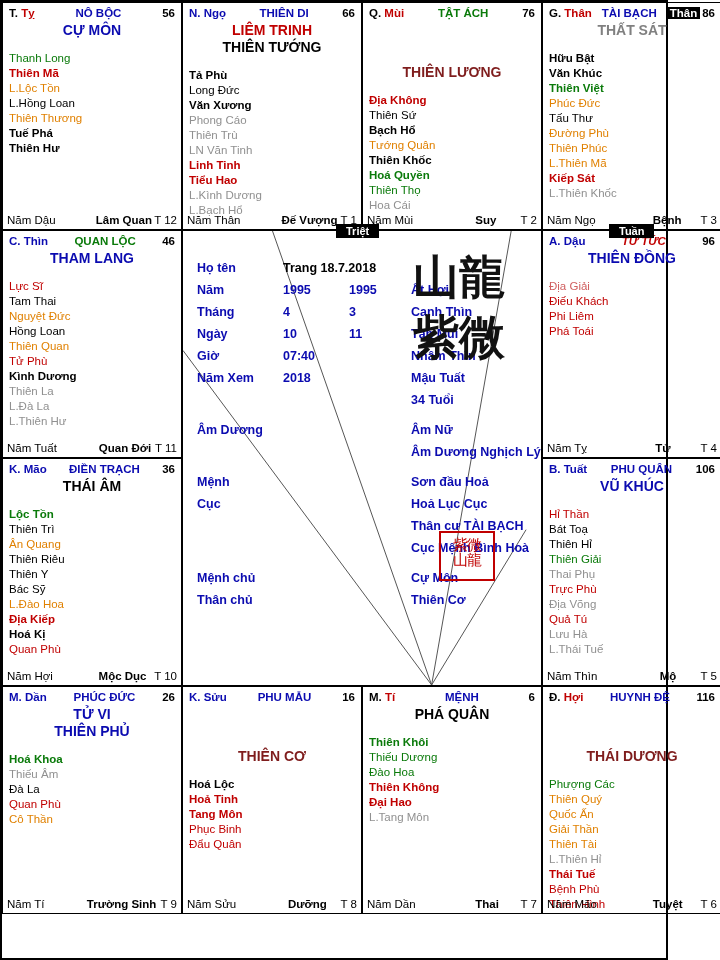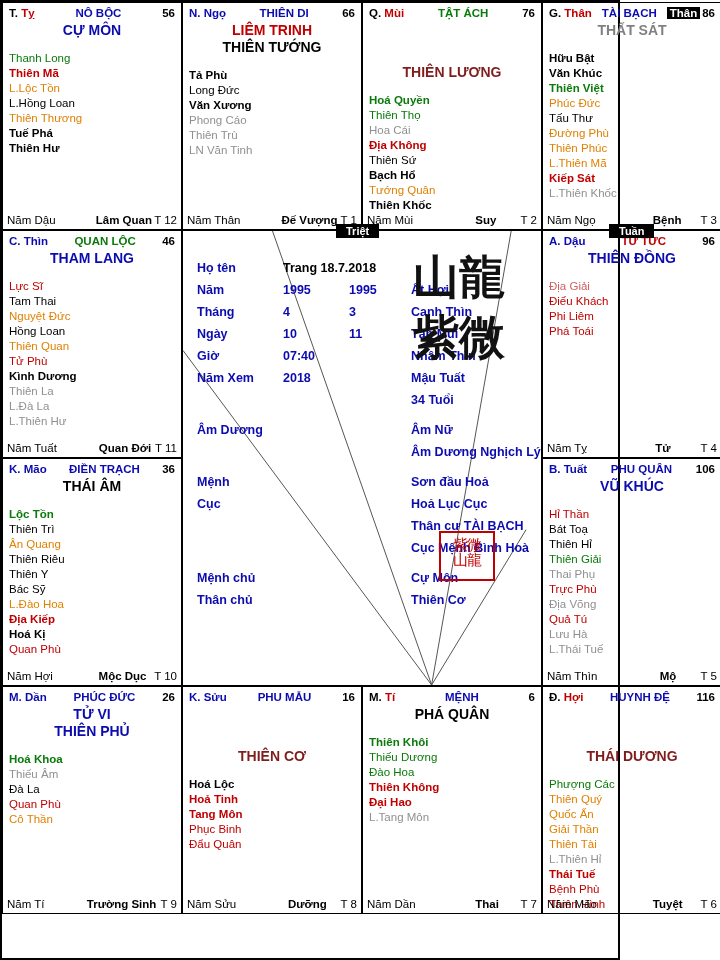--- a/index.html
+++ b/index.html
@@ -6,21 +6,21 @@
   html, body { margin:0; padding:0; }
   body {
     width:720px; height:960px;
     font-family:"Liberation Sans", sans-serif;
     background:#ffffff;
     color:#000;
     font-size:12px;
   }
   .chart {
     position:relative;
-    width:620px; height:960px;
+    width:668px; height:960px;
     border:2px solid #000;
     display:grid;
     grid-template-columns:180px 180px 180px 180px;
     grid-template-rows:228px 228px 228px 228px;
   }
   .cell {
     border:1px solid #000;
     position:relative;
     padding:4px 6px 0 6px;
     overflow:hidden;
@@ -35,21 +35,21 @@
   }
   
   .hdr {
     display:flex; justify-content:space-between; align-items:baseline;
     font-weight:bold; font-size:11.5px; line-height:13px;
   }
   .hdr .branch { color:#c00000; }
   .hdr .branch .pref { color:#000; }
   .hdr .pal { color:#0b0bb0; }
   .hdr .num { color:#000; }
-  .pal-red { color:#c00000 !important; }
+  .pal-red { color:#c00000 !important;font-style:italic; }
   .pal-green { color:#0a7a0a !important; }
   .pal-blue { color:#0b0bb0 !important; }
 
   .mainstars {
     text-align:center;
     font-weight:bold;
     font-size:14px;
     line-height:17px;
     margin-top:2px;
   }
@@ -198,49 +198,55 @@
     </div>
     <div class="cols">
       <div class="col">
         <div class="c-black b">Tả Phù</div>
         <div class="c-black">Long Đức</div>
         <div class="c-black b">Văn Xương</div>
         <div class="c-grey">Phong Cáo</div>
         <div class="c-grey">Thiên Trù</div>
         <div class="c-grey">LN Văn Tinh</div>
       </div>
+      <div class="col">
+        <div class="c-red b">Linh Tinh</div>
+        <div class="c-red b">Tiểu Hao</div>
+        <div class="c-grey">L.Kình Dương</div>
+        <div class="c-grey">L.Bạch Hổ</div>
+      </div>
     </div>
     <div class="foot">
       <span class="f1">Năm Thân</span>
       <span class="f2">Đế Vượng</span>
       <span class="f3">T 1</span>
     </div>
   </div>
 
   <div class="cell">
     <div class="hdr">
       <span class="branch"><span class="pref">Q. </span><span>Mùi</span></span>
       <span class="pal pal-green">TẬT ÁCH</span>
       <span class="num">76</span>
     </div>
     <div class="mainstars">
       <div class="ms-green">THIÊN LƯƠNG</div>
     </div>
     <div class="cols">
-      <div class="col">
-        <div class="c-green b">Hoá Quyền</div>
-        <div class="c-green">Thiên Thọ</div>
-        <div class="c-grey">Hoa Cái</div>
-      </div>
       <div class="col">
         <div class="c-red b">Địa Không</div>
         <div class="c-black">Thiên Sứ</div>
         <div class="c-black b">Bạch Hổ</div>
         <div class="c-orange">Tướng Quân</div>
         <div class="c-black b">Thiên Khốc</div>
+      </div>
+      <div class="col">
+        <div class="c-green b">Hoá Quyền</div>
+        <div class="c-green">Thiên Thọ</div>
+        <div class="c-grey">Hoa Cái</div>
       </div>
     </div>
     <div class="foot">
       <span class="f1">Năm Mùi</span>
       <span class="f2">Suy</span>
       <span class="f3">T 2</span>
     </div>
   </div>
 
   <div class="cell">

